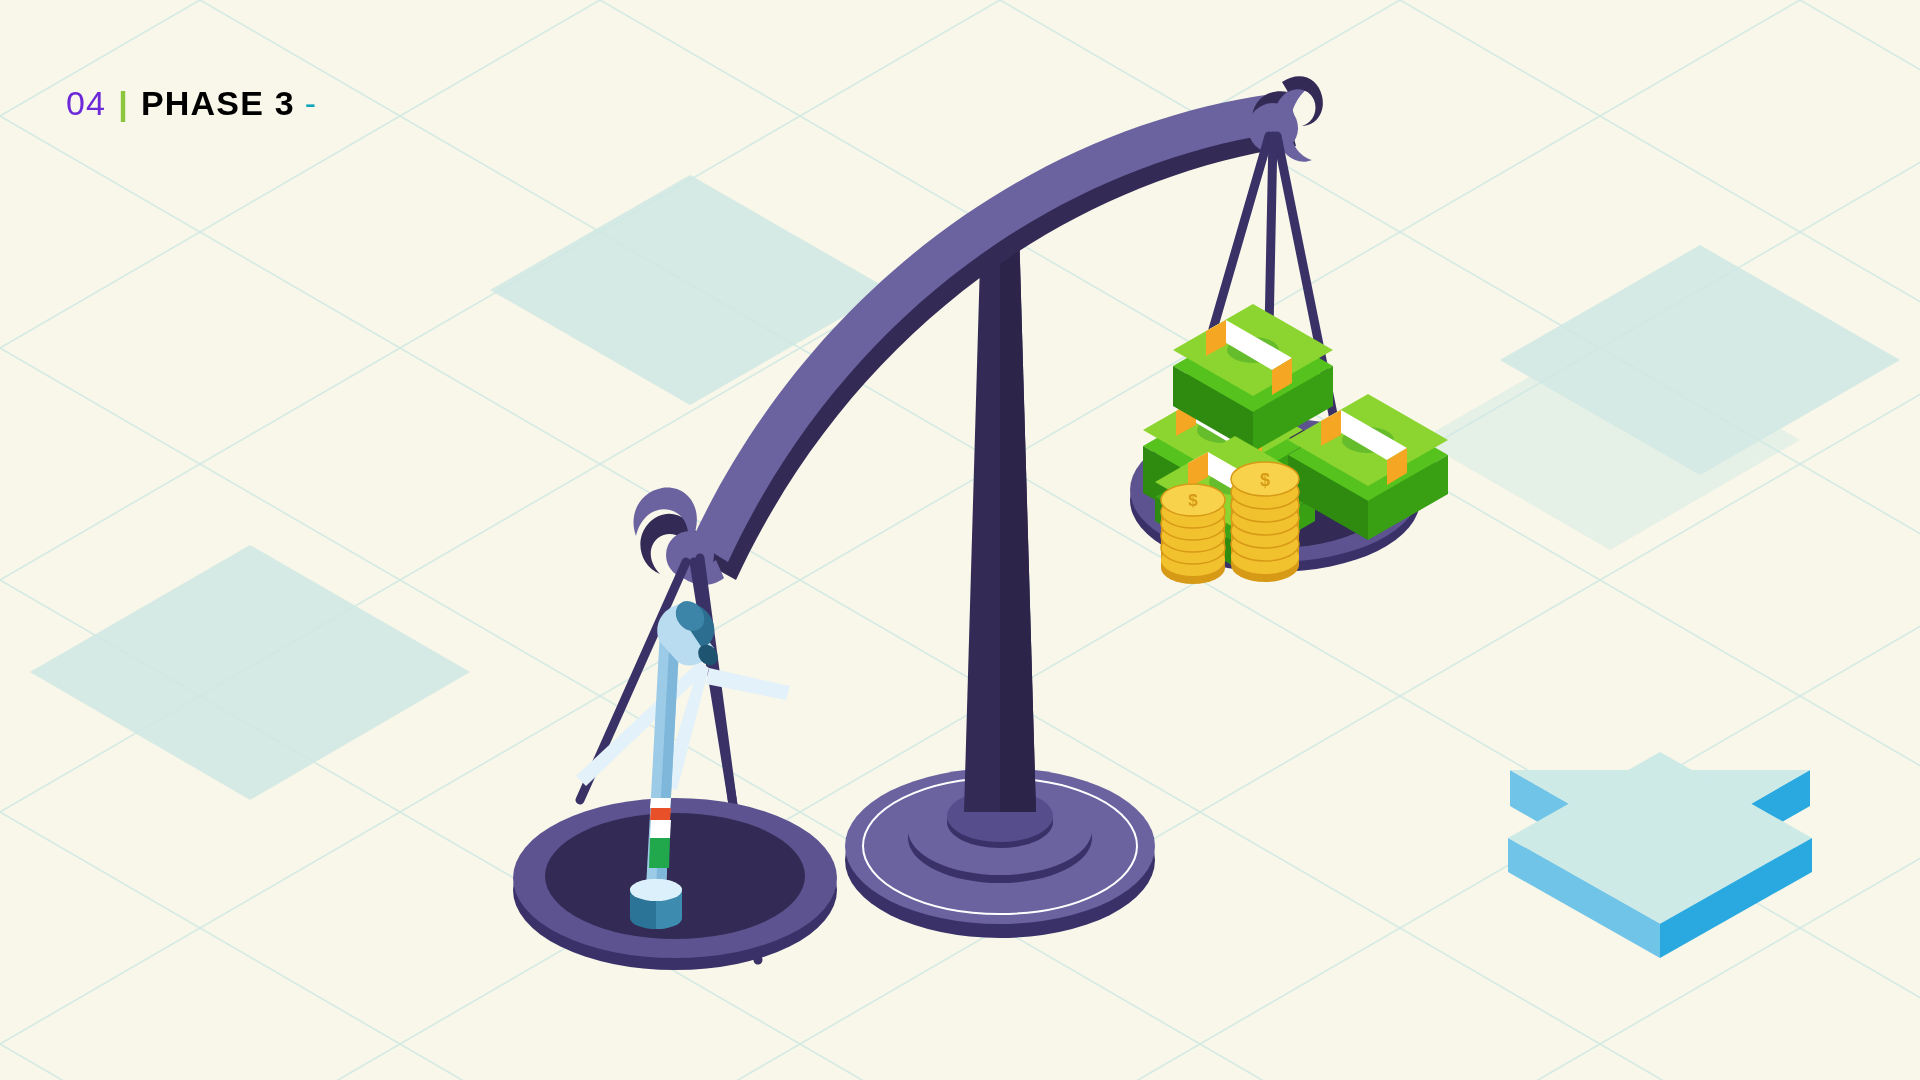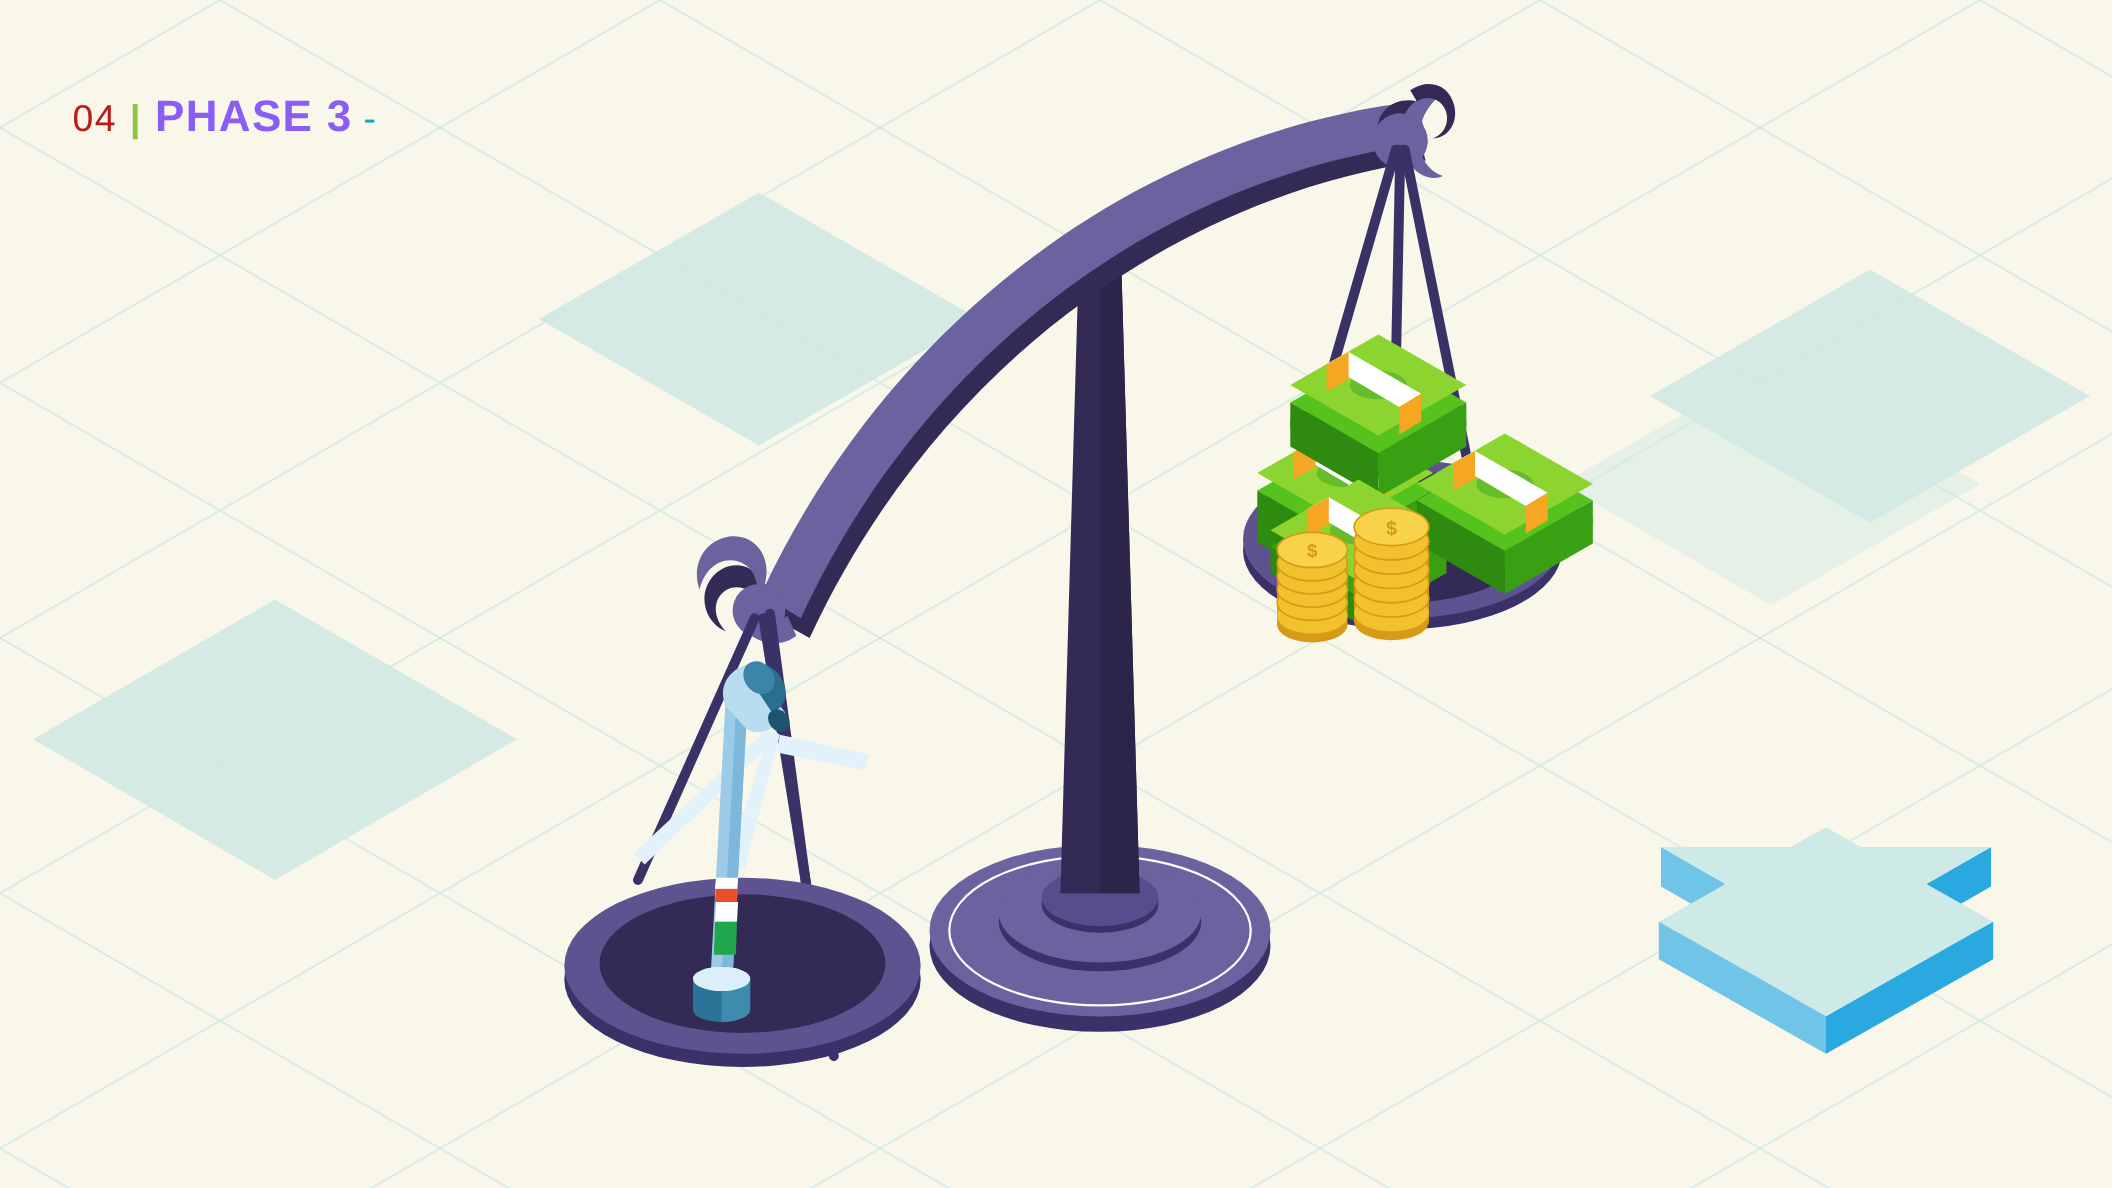--- a/index.html
+++ b/index.html
@@ -12,23 +12,23 @@
   #bg{position:absolute;inset:0;}
   #art{position:absolute;inset:0;}
   .title{
     position:absolute;left:66px;top:86px;
     display:flex;align-items:baseline;gap:0;
     white-space:nowrap;
     letter-spacing:1.2px;
     line-height:1;
     z-index:5;
   }
-  .t-num{font-size:34px;font-weight:400;color:#b91c1c;}
+  .t-num{font-size:34px;font-weight:400;color:#6d28d9;}
   .t-sep{font-size:34px;font-weight:700;color:#8cc63f;margin:0 12px;}
-  .t-phase{font-size:40px;font-weight:700;color:#8b5cf6;}
+  .t-phase{font-size:34px;font-weight:700;color:#000000;}
   .t-dash{font-size:34px;font-weight:400;color:#13a4bd;margin:0 10px;}
   .t-rest{font-size:34px;font-weight:400;color:#13a4bd;}
 </style>
 </head>
 <body>
 
 <div id="stage">
 
   <svg id="bg" viewBox="0 0 1920 1080" width="1920" height="1080" preserveAspectRatio="none">
     <rect x="0" y="0" width="1920" height="1080" fill="#f8f7e9"></rect>

